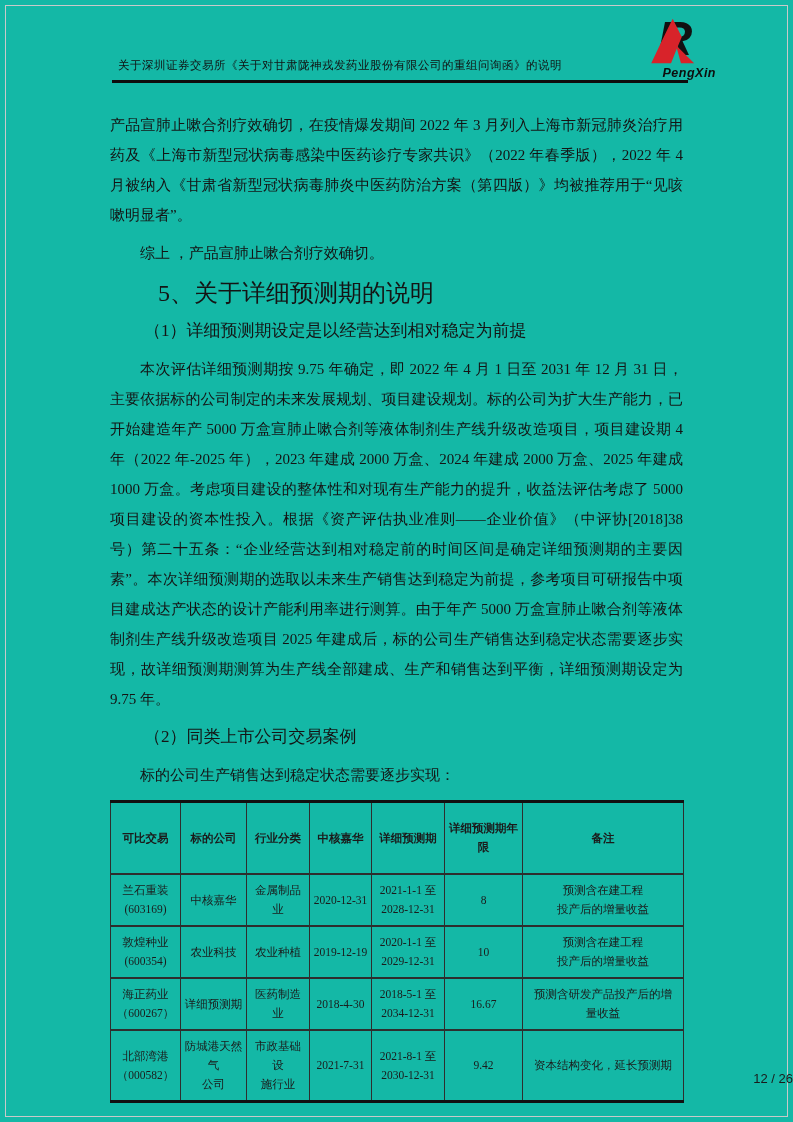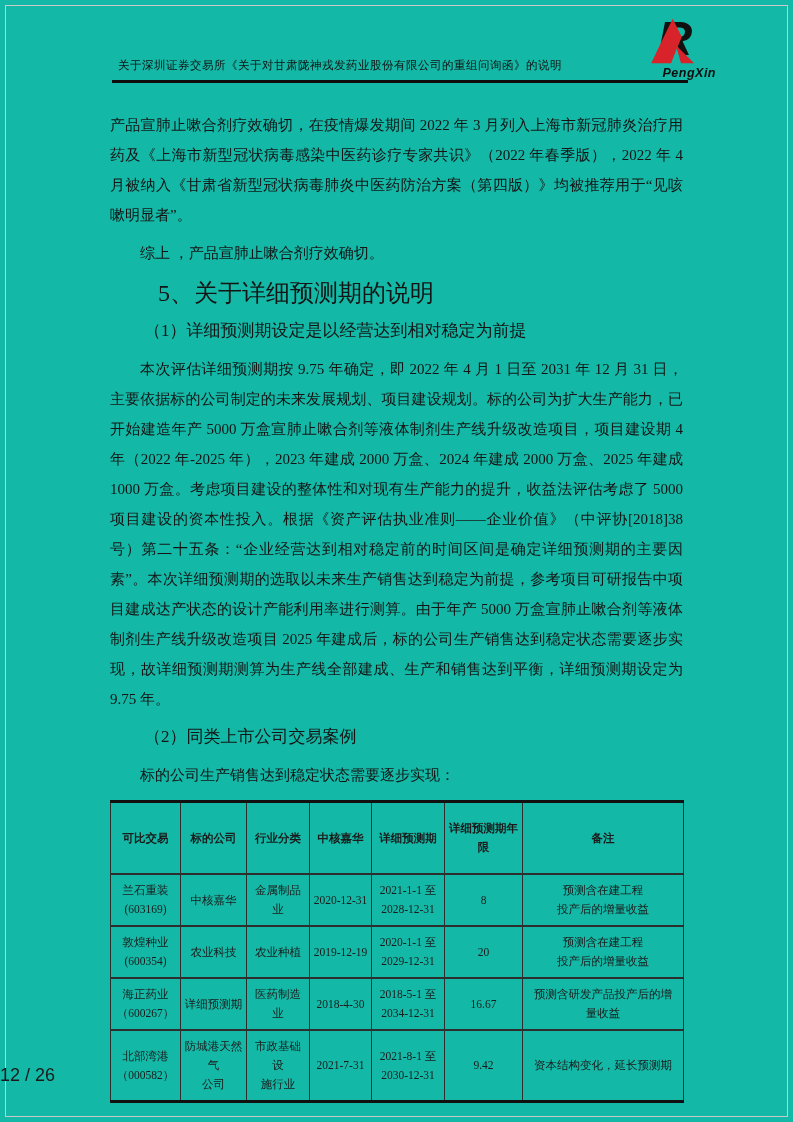--- a/index.html
+++ b/index.html
@@ -73,23 +73,23 @@
     text-align:center;vertical-align:middle;
     padding:6px 3px;
     word-break:break-all;
   }
   .comp-table th{font-weight:bold;padding:16px 3px;}
   .comp-table tr.bold-row td{font-weight:bold;}
 
   
   .footer{
     position:absolute;bottom:36px;left:0;right:0;
-    text-align:left;
+    text-align:right;
     font-family:"Liberation Sans","DejaVu Sans",sans-serif;
-    font-size:18px;color:#1a1a1a;
+    font-size:13px;color:#1a1a1a;
   }
 </style>
 </head>
 <body>
 
 <div class="page">
   <div class="page-frame"></div>
 
   <div class="header-title">关于深圳证券交易所《关于对甘肃陇神戎发药业股份有限公司的重组问询函》的说明</div>
   <div class="header-rule"></div>
@@ -148,21 +148,21 @@
             <td>2021-1-1 至<br>2028-12-31</td>
             <td>8</td>
             <td>预测含在建工程<br>投产后的增量收益</td>
           </tr>
           <tr>
             <td>敦煌种业<br>(600354)</td>
             <td>农业科技</td>
             <td>农业种植</td>
             <td>2019-12-19</td>
             <td>2020-1-1 至<br>2029-12-31</td>
-            <td>20</td>
+            <td>10</td>
             <td>预测含在建工程<br>投产后的增量收益</td>
           </tr>
           <tr>
             <td>海正药业<br>（600267）</td>
             <td>详细预测期</td>
             <td>医药制造业</td>
             <td>2018-4-30</td>
             <td>2018-5-1 至<br>2034-12-31</td>
             <td>16.67</td>
             <td>预测含研发产品投产后的增<br>量收益</td>

